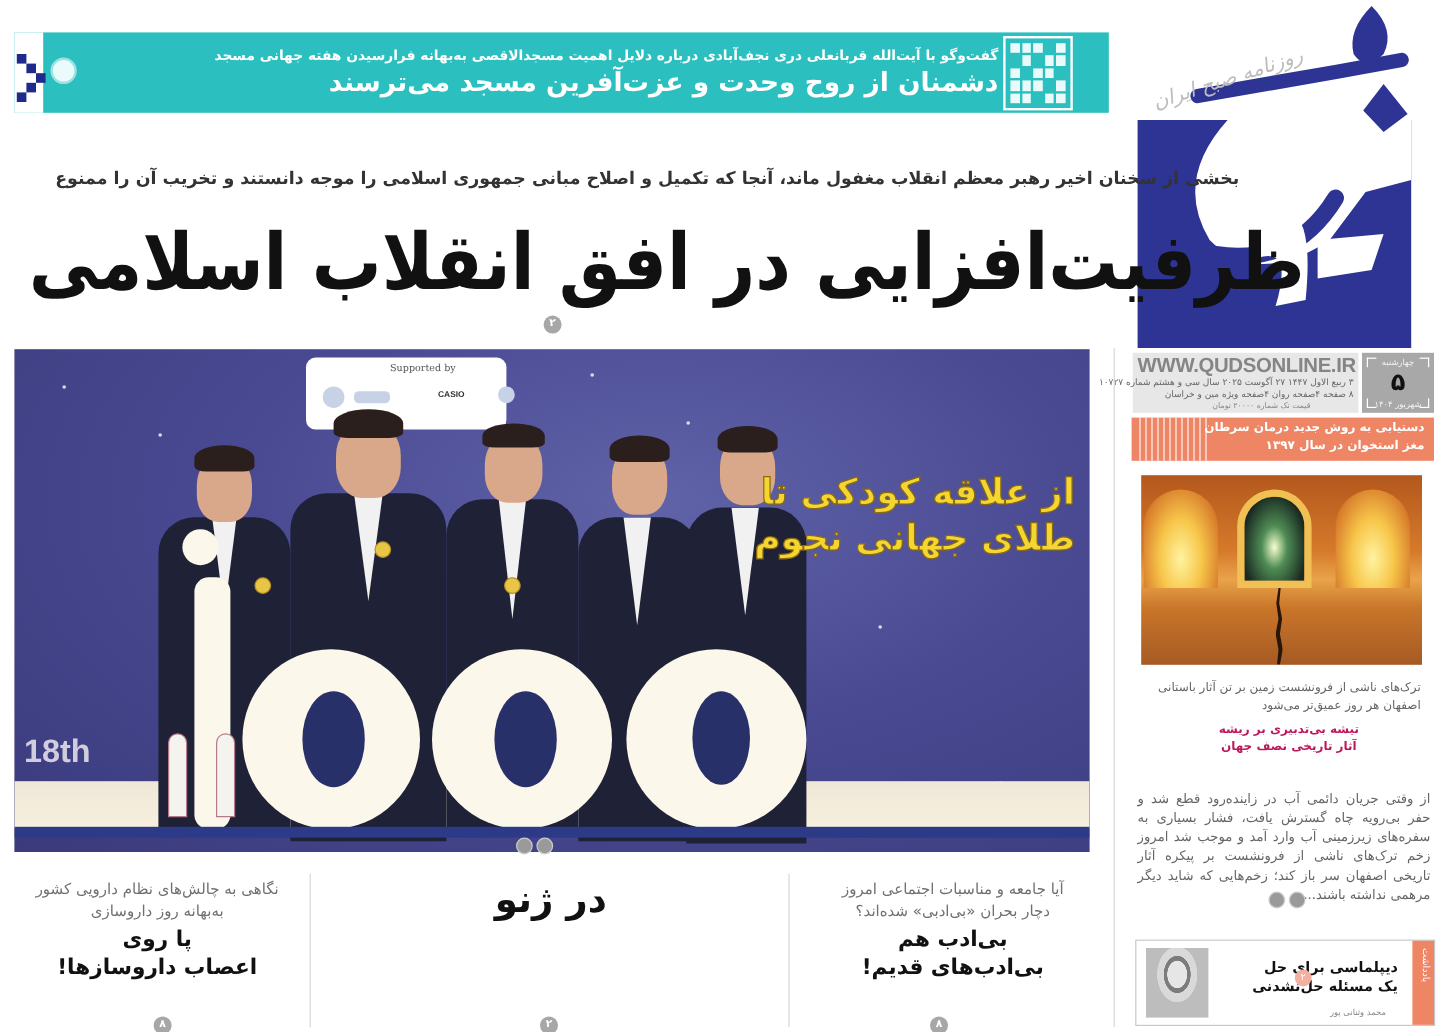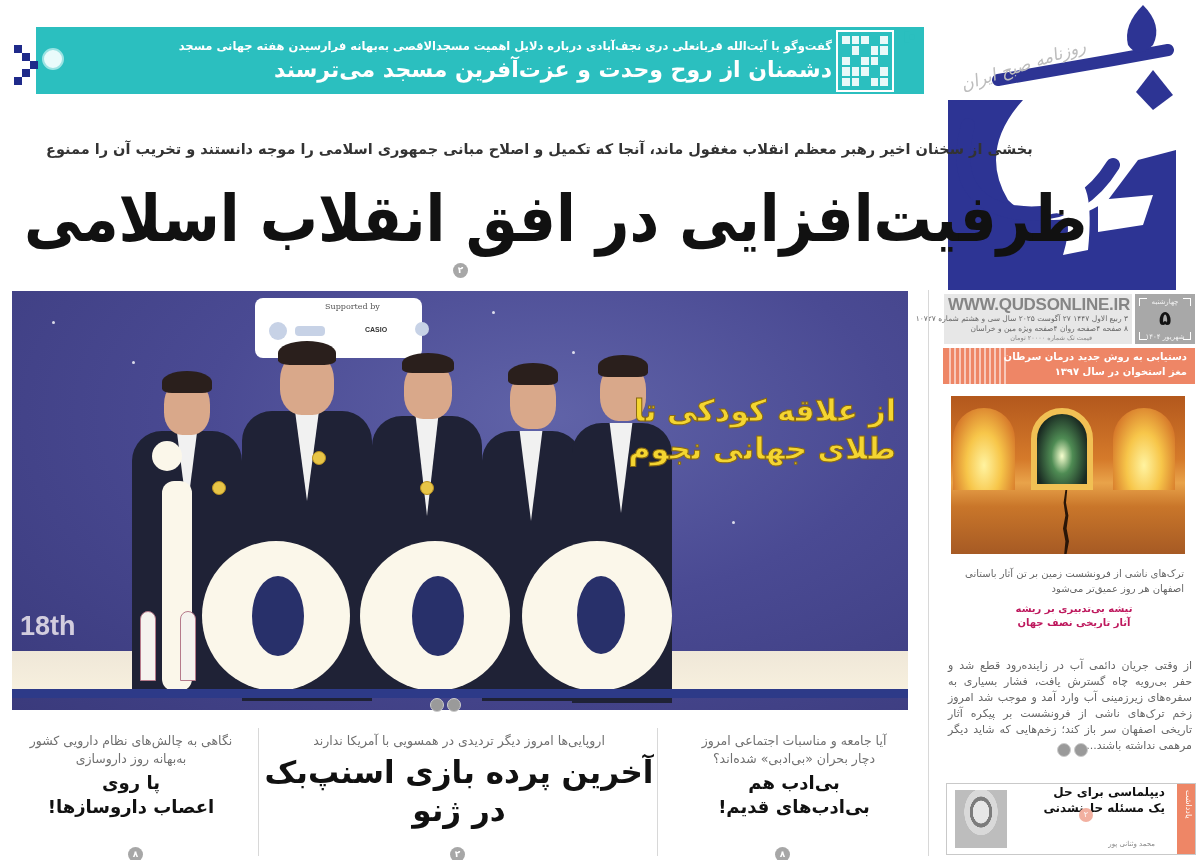--- a/index.html
+++ b/index.html
@@ -56,21 +56,21 @@
   .r-body { right: 8px; width: 244px; font-size: 11px; color: #666; text-align: justify; line-height: 1.45; }
   .icon-pair { display: flex; gap: 3px; }
   .icon-dot { width: 14px; height: 14px; border-radius: 50%; background: #9a9a9a; border: 1px solid #ccc; }
 
   
   .editorial { left: 946px; top: 783px; width: 250px; height: 72px; border: 1px solid #c9c9c9; background: #fff; }
   .ed-photo { position:absolute; left: 8px; top: 6px; width: 52px; height: 58px;
               background: radial-gradient(ellipse at 50% 38%, #e6e6e6 0 22%, #7c7c7c 23% 30%, #d9d9d9 31% 45%, #bdbdbd 46%); }
   .ed-bar { position:absolute; right: 0; top: 0; width: 18px; height: 70px; background: #ee8666; }
   .ed-bar-txt { position:absolute; right: 2px; top: 6px; font-size: 8px; color: #fff; writing-mode: vertical-rl; }
-  .ed-title { position:absolute; right: 30px; top: 0; font-size: 12px; font-weight: bold; color:#111; text-align: right; line-height: 1.35; white-space: nowrap; }
+  .ed-title { position:absolute; right: 30px; top: 14px; font-size: 12px; font-weight: bold; color:#111; text-align: right; line-height: 1.35; white-space: nowrap; }
   .ed-author { position:absolute; right: 40px; top: 56px; font-size: 7px; color: #888; }
   .ed-num { position:absolute; right: 102px; top: 24px; width: 14px; height: 14px; border-radius: 50%; background: #f2b0a0; font-size: 8px; color: #fff; text-align:center; line-height: 14px; }
 
   
   .main-kicker { right: 296px; top: 141px; font-size: 14.5px; font-weight: bold; color: #333; white-space: nowrap; letter-spacing: -0.4px; }
   .main-kicker.wide { right: auto; left: 46px; }
   .main-title { left: 24px; top: 186px; font-size: 58px; font-weight: 900; color: #111; white-space: nowrap; letter-spacing: -3px; line-height: 1; transform: scaleY(1.12); transform-origin: top left; }
   .page-badge { width: 15px; height: 15px; border-radius: 50%; background: #a7a7a7; color: #fff; font-size: 9px; text-align: center; line-height: 15px; font-weight: bold; }
 
   
@@ -309,22 +309,20 @@
 
 <div class="abs" style="left:660px;top:732px;width:268px">
   <div class="b-kicker">آیا جامعه و مناسبات اجتماعی امروز</div>
   <div class="b-kicker">دچار بحران «بی‌ادبی» شده‌اند؟</div>
   <div class="b-title" style="margin-top:3px">بی‌ادب هم</div>
   <div class="b-title">بی‌ادب‌های قدیم!</div>
 </div>
 <div class="abs page-badge" style="left:775px;top:847px">۸</div>
 
 <div class="abs" style="left:262px;top:732px;width:394px">
-  <div class="b-kicker">اروپایی‌ها امروز دیگر تردیدی در همسویی با آمریکا ندارند</div>
-  <div class="b-title big" style="margin-top:4px">آخرین پرده بازی اسنپ‌بک</div>
   <div class="b-title big">در ژنو</div>
 </div>
 <div class="abs page-badge" style="left:450px;top:847px">۲</div>
 
 <div class="abs" style="left:6px;top:732px;width:250px">
   <div class="b-kicker">نگاهی به چالش‌های نظام دارویی کشور</div>
   <div class="b-kicker">به‌بهانه روز داروسازی</div>
   <div class="b-title" style="margin-top:3px">پا روی</div>
   <div class="b-title">اعصاب داروسازها!</div>
 </div>

